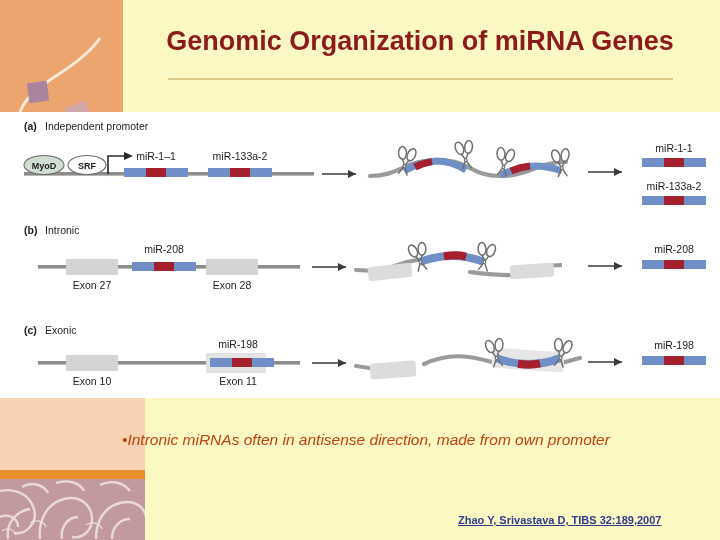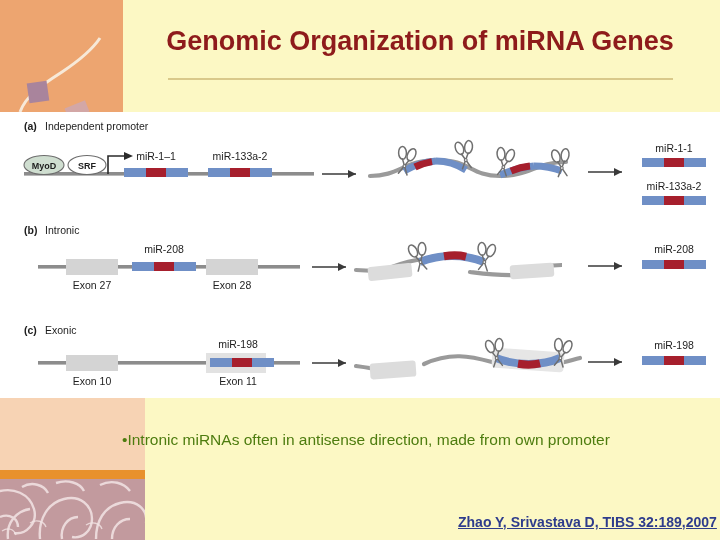--- a/index.html
+++ b/index.html
@@ -95,35 +95,36 @@
   .figure-panel svg { display: block; }
 
   
   .bullets {
     position: absolute;
     left: 122px;
     top: 430px;
     width: 598px;
   }
   .bullet {
-    color: #4d7c0f;
+    color: #c2410c;
     font-size: 15.5px;
     line-height: 19px;
     white-space: nowrap;
     margin-bottom: 19px;
+    font-style: italic;
   }
   .bullet .dot { font-size: 15.5px; }
 
   
   .citation {
     position: absolute;
     left: 458px;
     top: 514px;
     color: #2e3c8c;
-    font-size: 14px;
+    font-size: 11px;
     font-weight: bold;
     text-decoration: underline;
     white-space: nowrap;
   }
 </style>
 </head>
 <body>
 
 <div id="slide">
 

